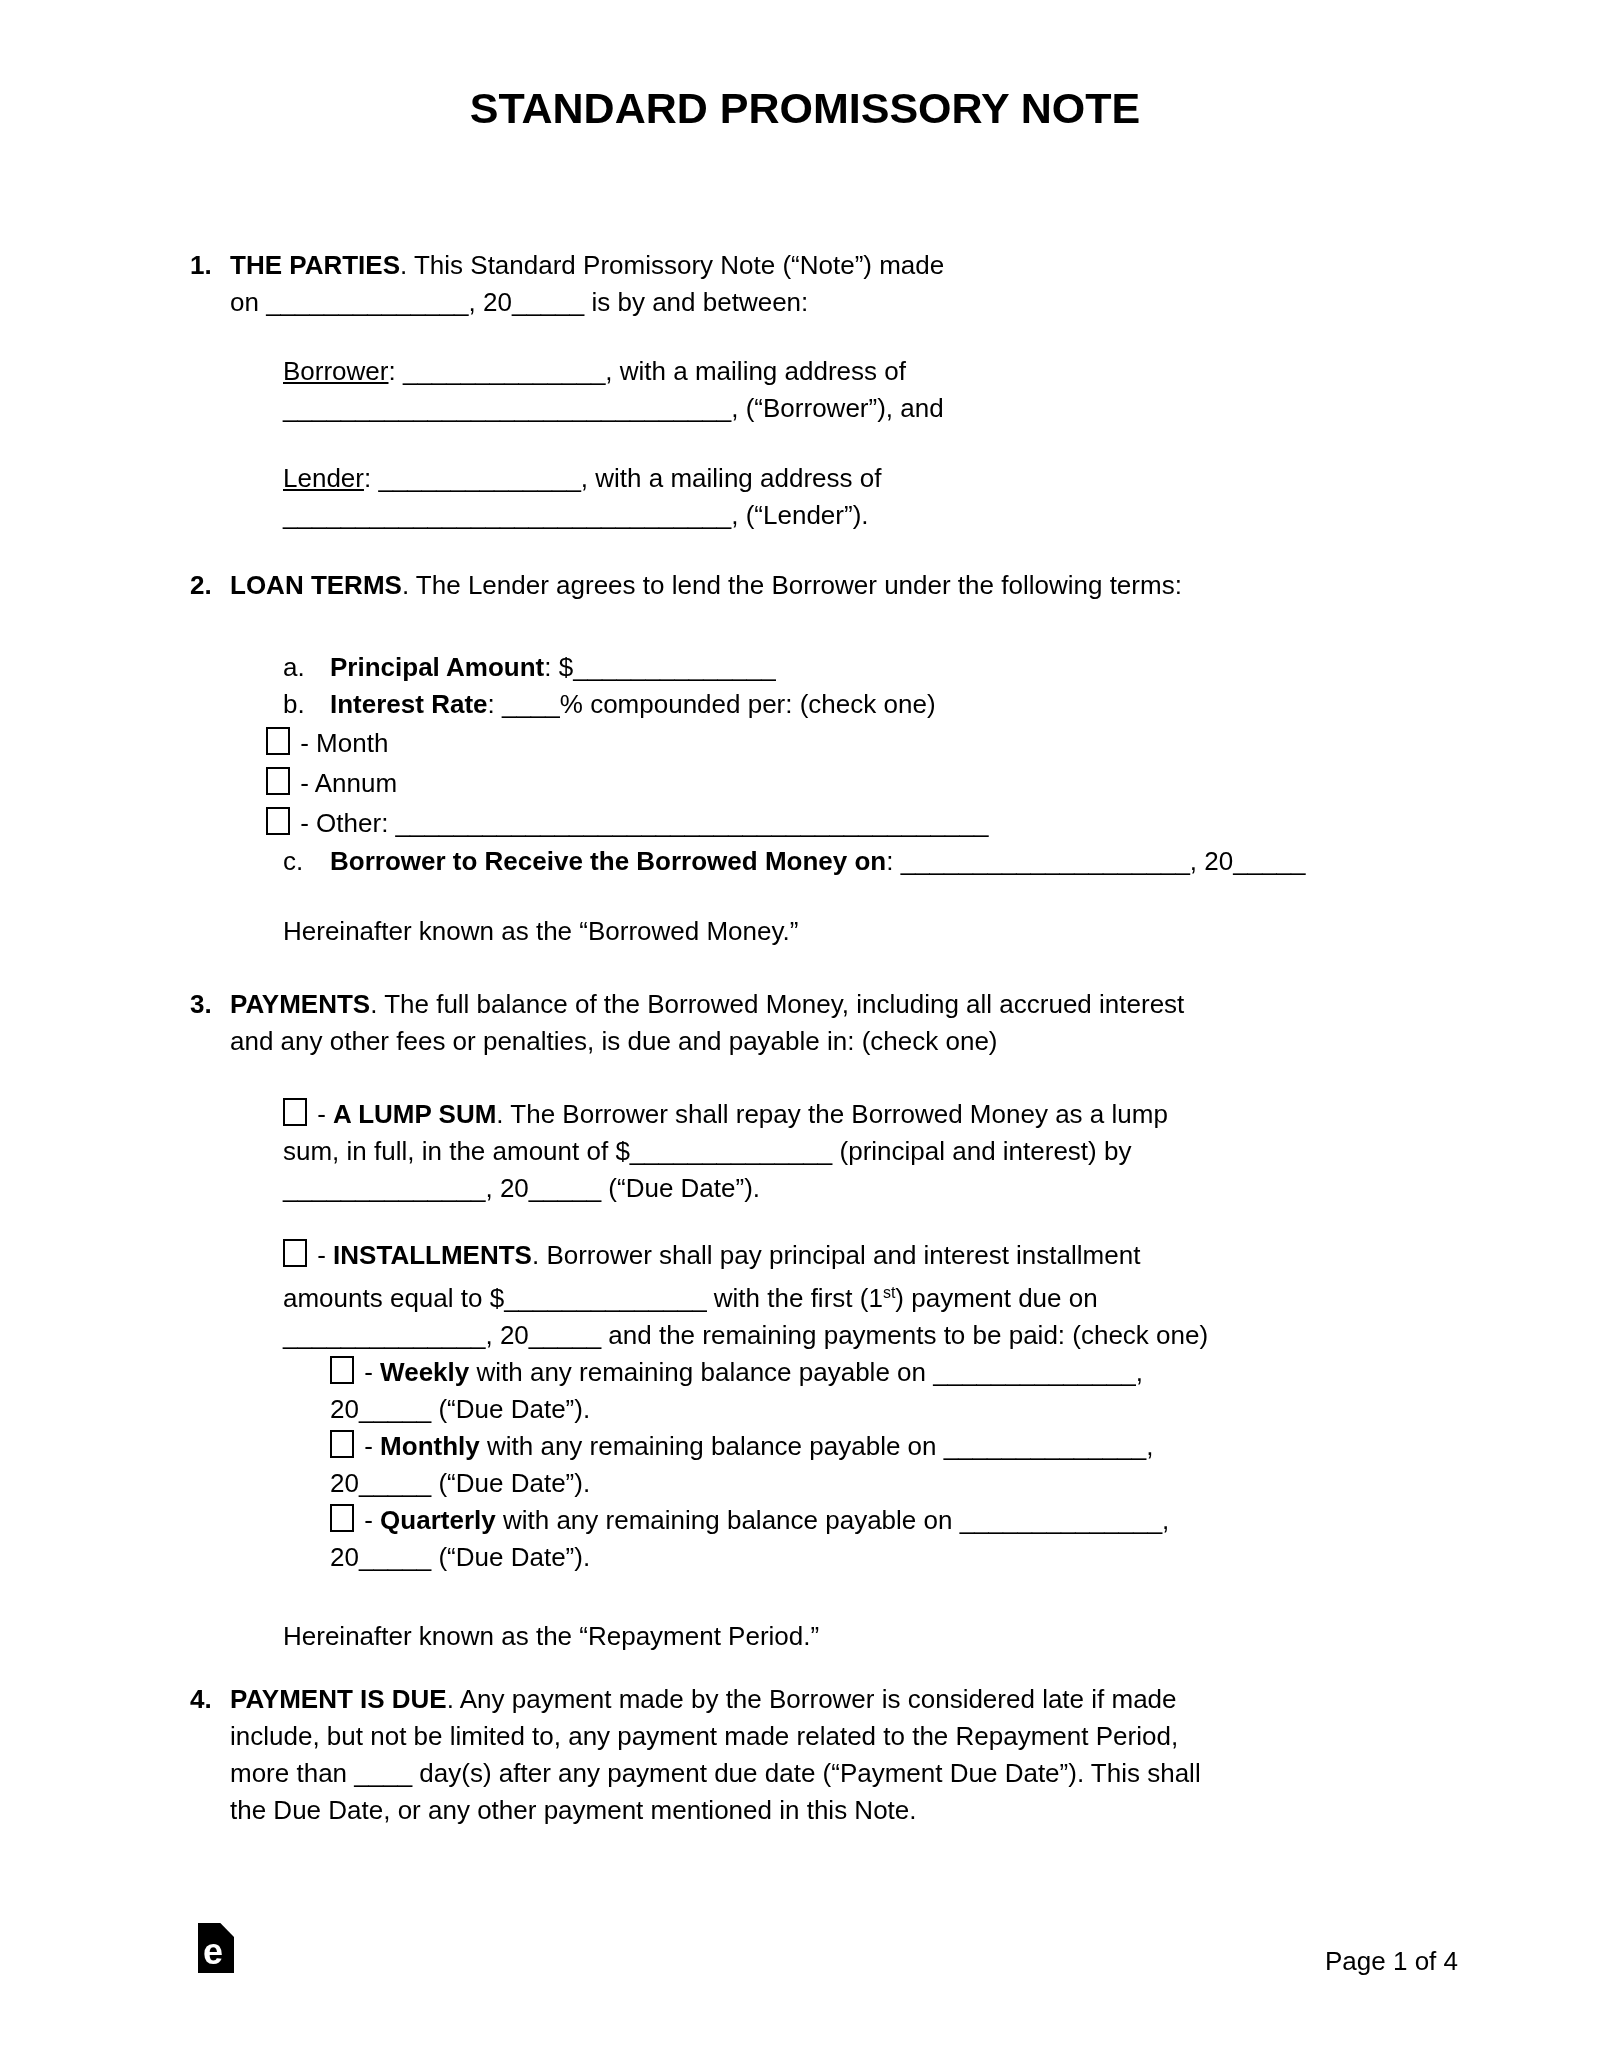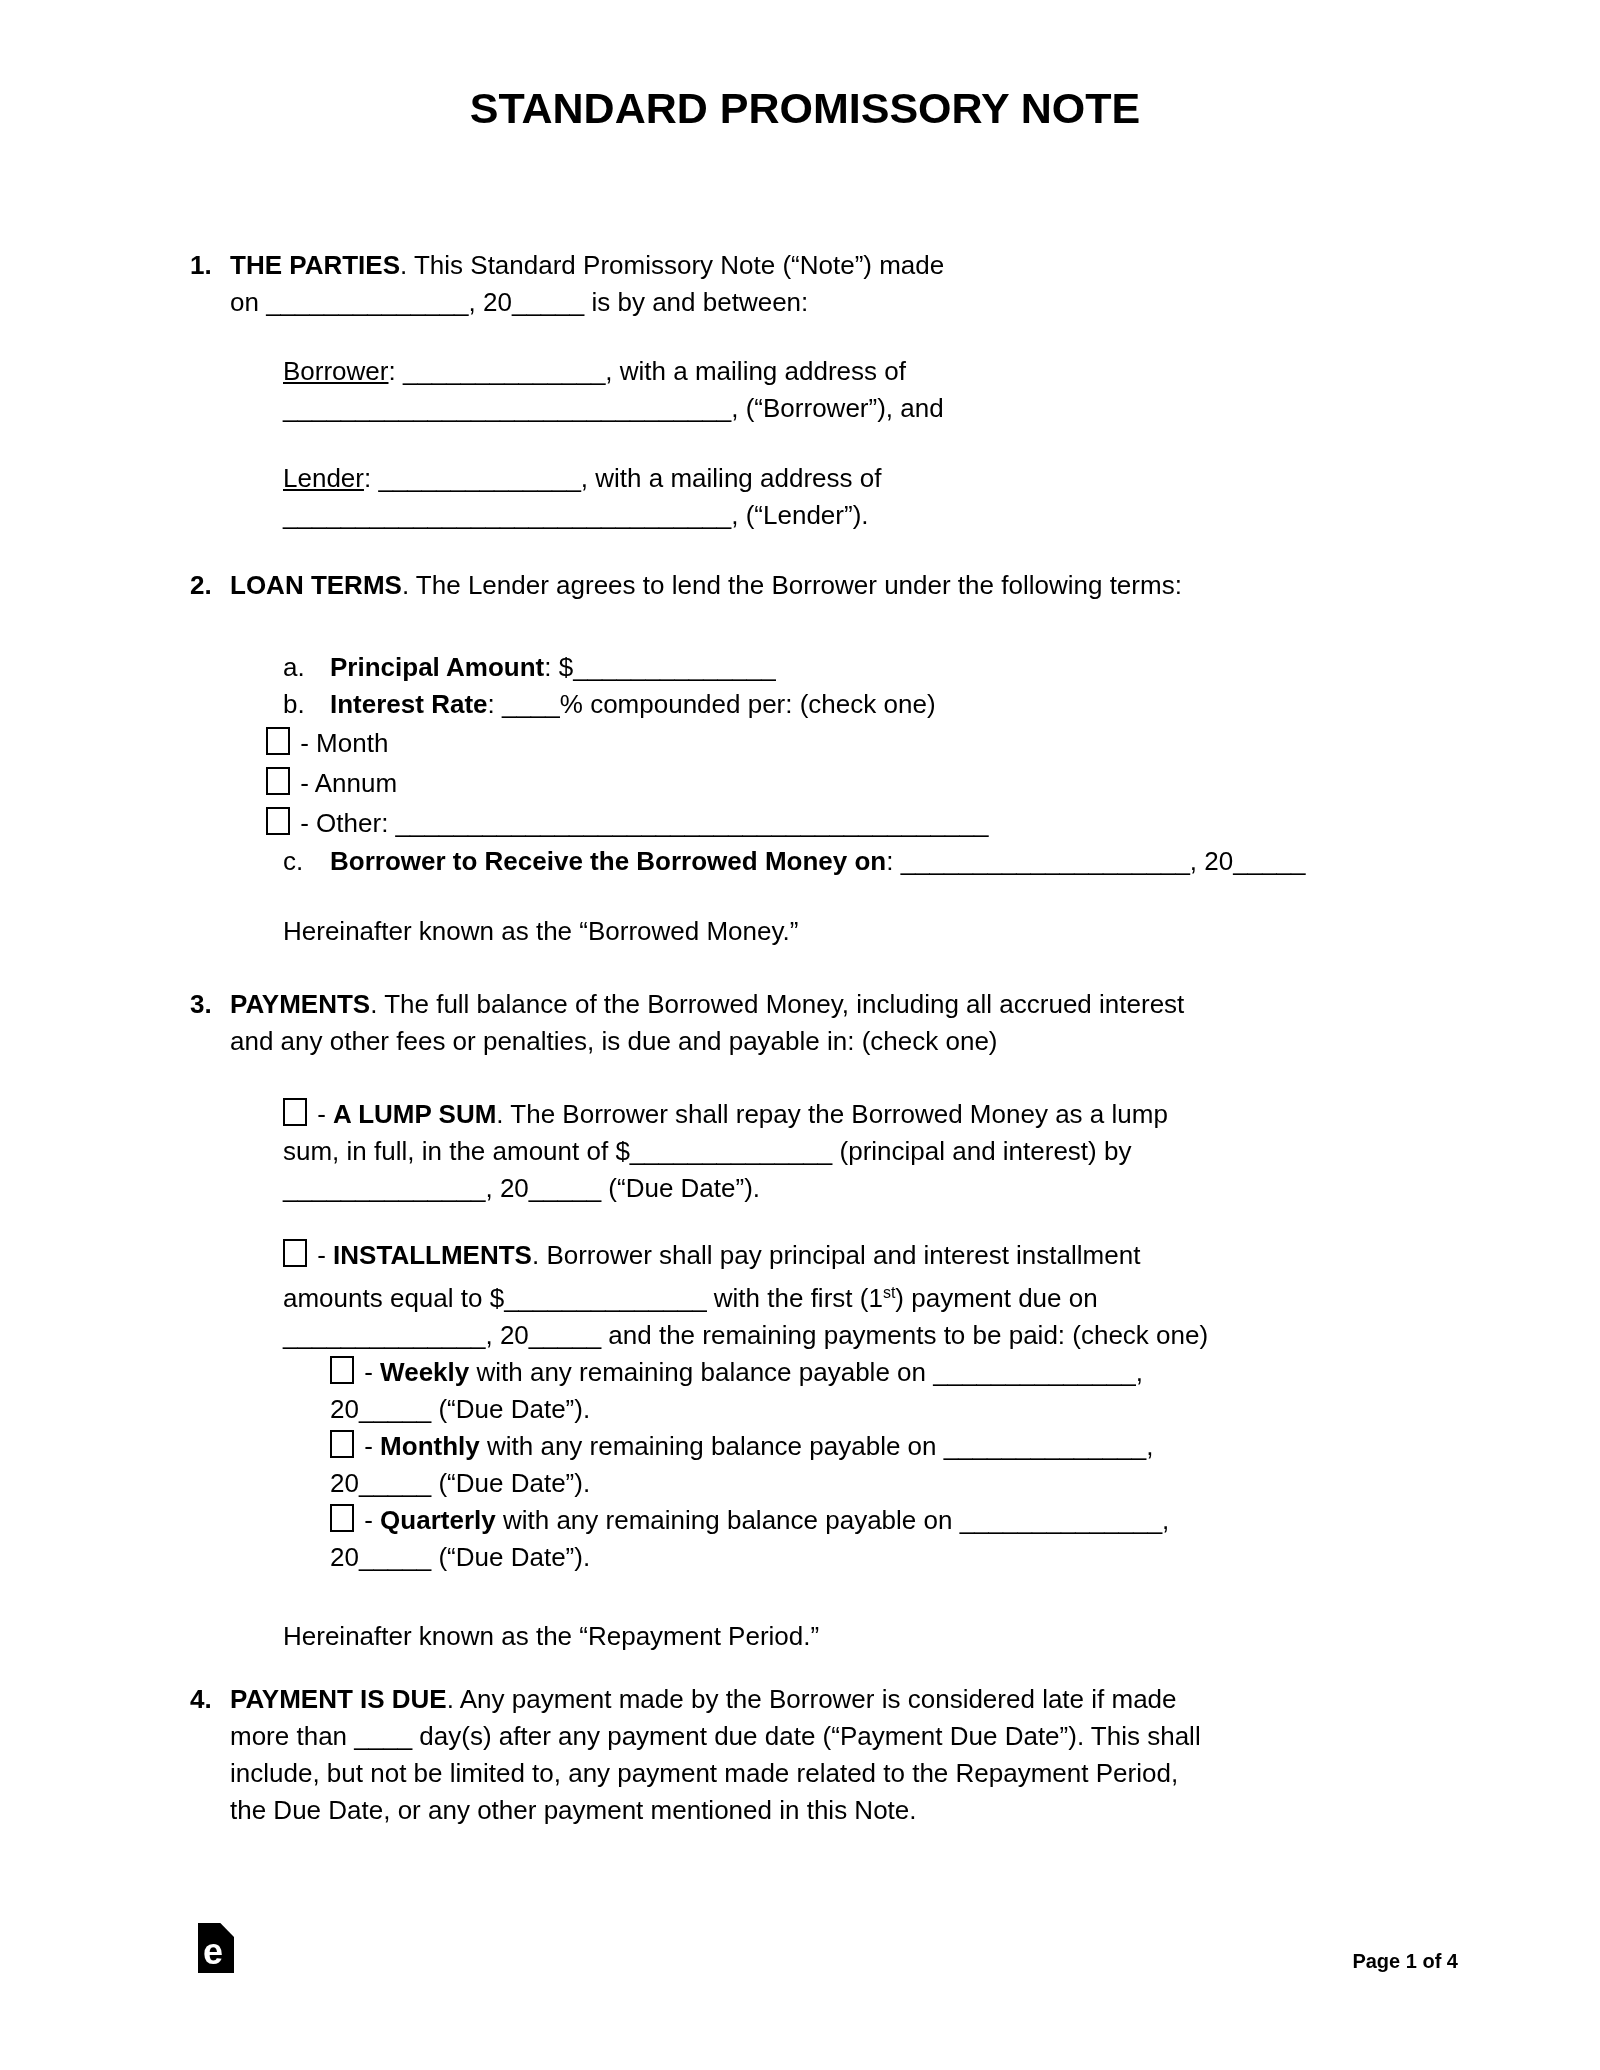--- a/index.html
+++ b/index.html
@@ -60,21 +60,21 @@
     color:#fff; font-weight:bold; font-size:36px; line-height:36px;
     font-family:"Liberation Sans", sans-serif;
   }
   .logo-fold {
     position:absolute; left:220px; top:1924px;
     width:13px; height:13px; background:#000;
     clip-path: polygon(0 0, 100% 100%, 0 100%);
   }
   .page-num {
     position:absolute; top:1946px; right:142px;
-    font-size:20px; line-height:30px;font-weight:bold;
+    font-size:26px; line-height:30px;
   }
 </style>
 </head>
 <body>
 
 <div class="page">
   <div class="content">
 
     <div class="title">STANDARD PROMISSORY NOTE</div>
 
@@ -168,22 +168,22 @@
     </div>
 
     <div class="para mt-42">
       <div class="line">Hereinafter known as the “Repayment Period.”</div>
     </div>
 
     <div class="sect mt-26">
       <div class="num">4.</div>
       <div class="sbody">
         <div class="line"><b>PAYMENT IS DUE</b><span>. Any payment made by the Borrower is considered late if made</span></div>
+        <div class="line">include, but not be limited to, any payment made related to the Repayment Period,</div>
         <div class="line">more than ____ day(s) after any payment due date (“Payment Due Date”). This shall</div>
-        <div class="line">include, but not be limited to, any payment made related to the Repayment Period,</div>
         <div class="line">the Due Date, or any other payment mentioned in this Note.</div>
       </div>
     </div>
 
   </div>
 
   <div class="logo">
     <span class="logo-letter">e</span>
   </div>
   <div class="logo-fold"></div>

